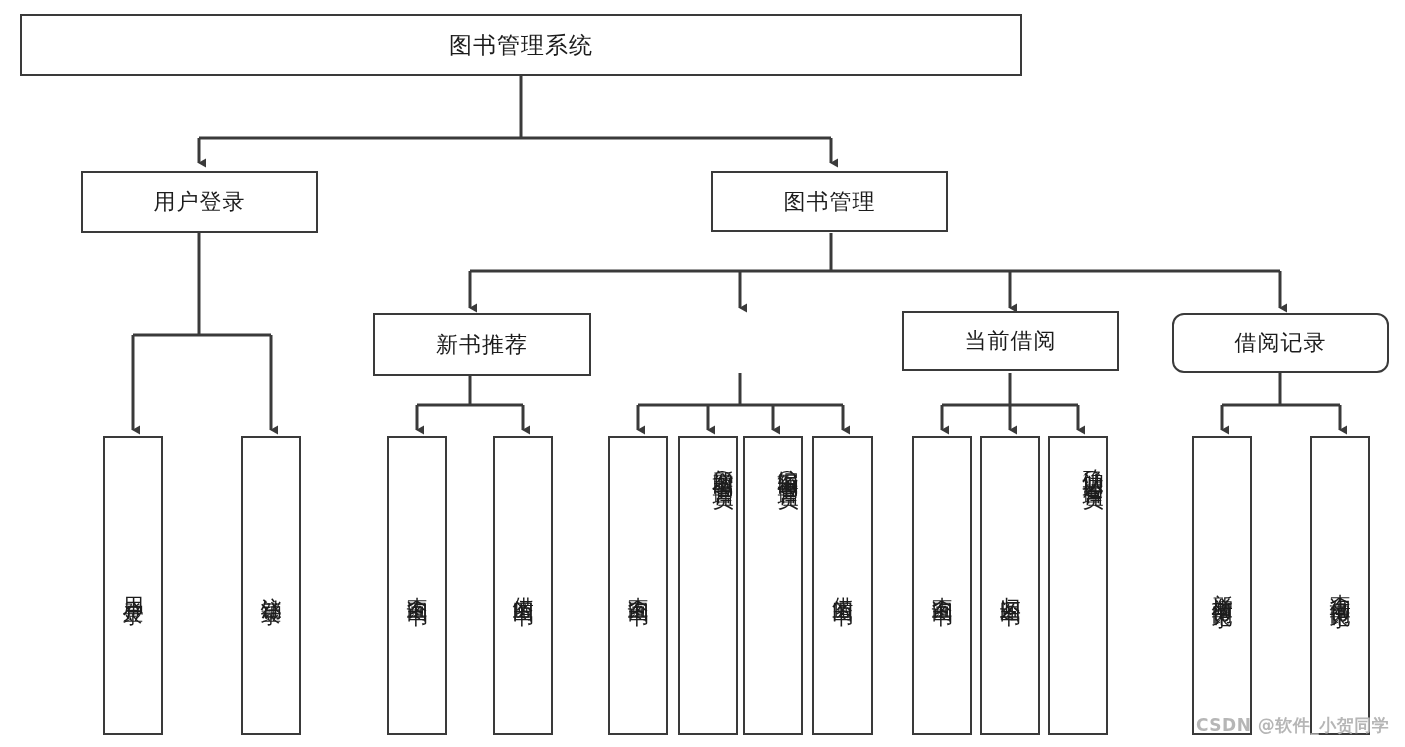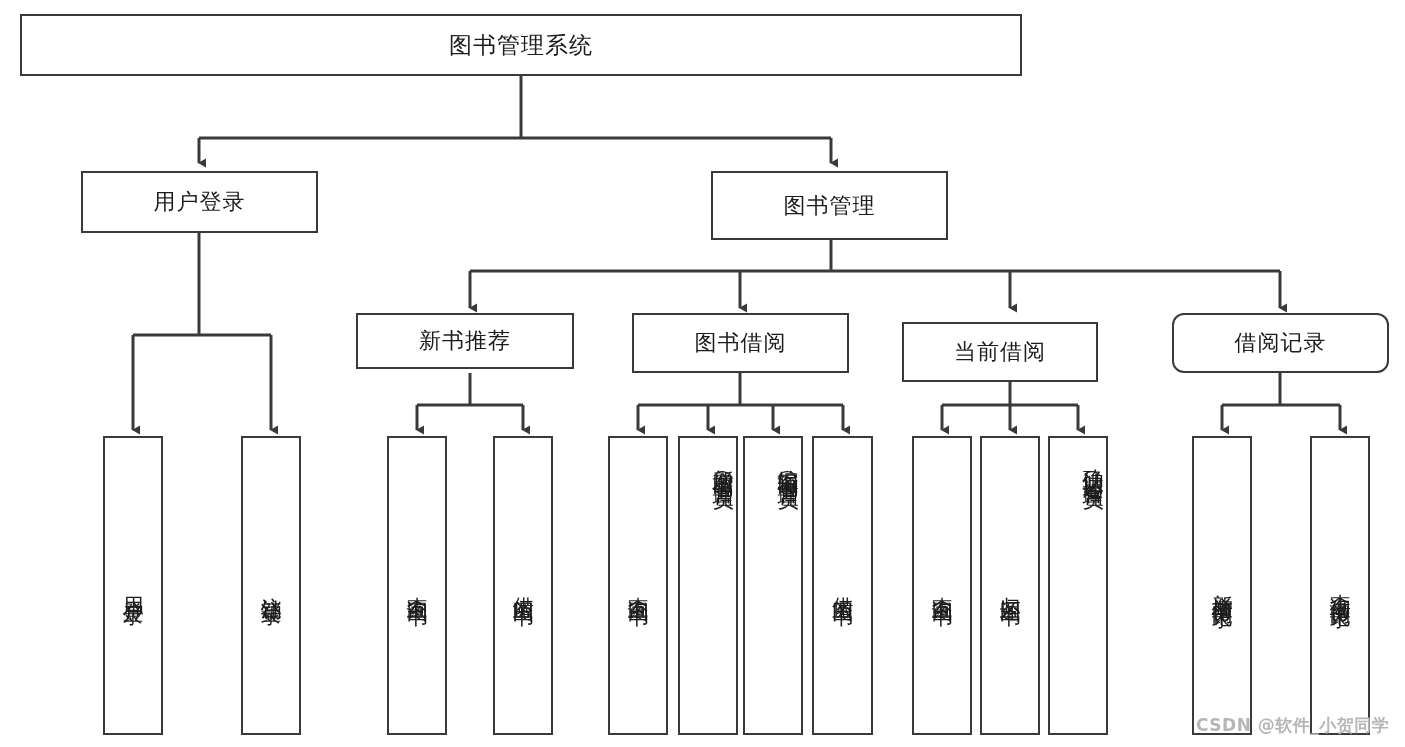--- a/index.html
+++ b/index.html
@@ -118,27 +118,26 @@
       <path d="M1222,405 L1340,405"></path>
       <path d="M1222,405 L1222,430" marker-end="url(#arrow)"></path>
       <path d="M1340,405 L1340,430" marker-end="url(#arrow)"></path>
     </g>
   </svg>
 
   <div class="node horiz root" style="left:20px; top:14px; width:1002px; height:62px;">图书管理系统</div>
 
   <div class="node horiz" style="left:81px; top:171px; width:237px; height:62px;">用户登录</div>
 
-  <div class="node horiz" style="left:711px; top:171px; width:237px; height:69px;">图书管理</div>
+  <div class="node horiz" style="left:711px; top:171px; width:237px; height:61px;">图书管理</div>
 
-  <div class="node horiz" style="left:356px; top:313px; width:218px; height:56px;">新书推荐</div>
+  <div class="node horiz" style="left:373px; top:313px; width:218px; height:63px;">新书推荐</div>
 
-  <div class="node horiz" style="left:632px; top:313px; width:217px; height:60px;">图书借阅</div>
 
-  <div class="node horiz" style="left:902px; top:322px; width:196px; height:60px;">当前借阅</div>
+  <div class="node horiz" style="left:902px; top:311px; width:217px; height:60px;">当前借阅</div>
 
   <div class="node horiz" style="left:1172px; top:313px; width:217px; height:60px;border-radius:12px;">借阅记录</div>
 
   <div class="node vert mid" style="left:103px; top:436px; width:60px; height:299px;">用户登录</div>
 
   <div class="node vert mid" style="left:241px; top:436px; width:60px; height:299px;">注销登录</div>
 
   <div class="node vert mid" style="left:387px; top:436px; width:60px; height:299px;">查询图书</div>
 
   <div class="node vert mid" style="left:493px; top:436px; width:60px; height:299px;">借阅图书</div>

